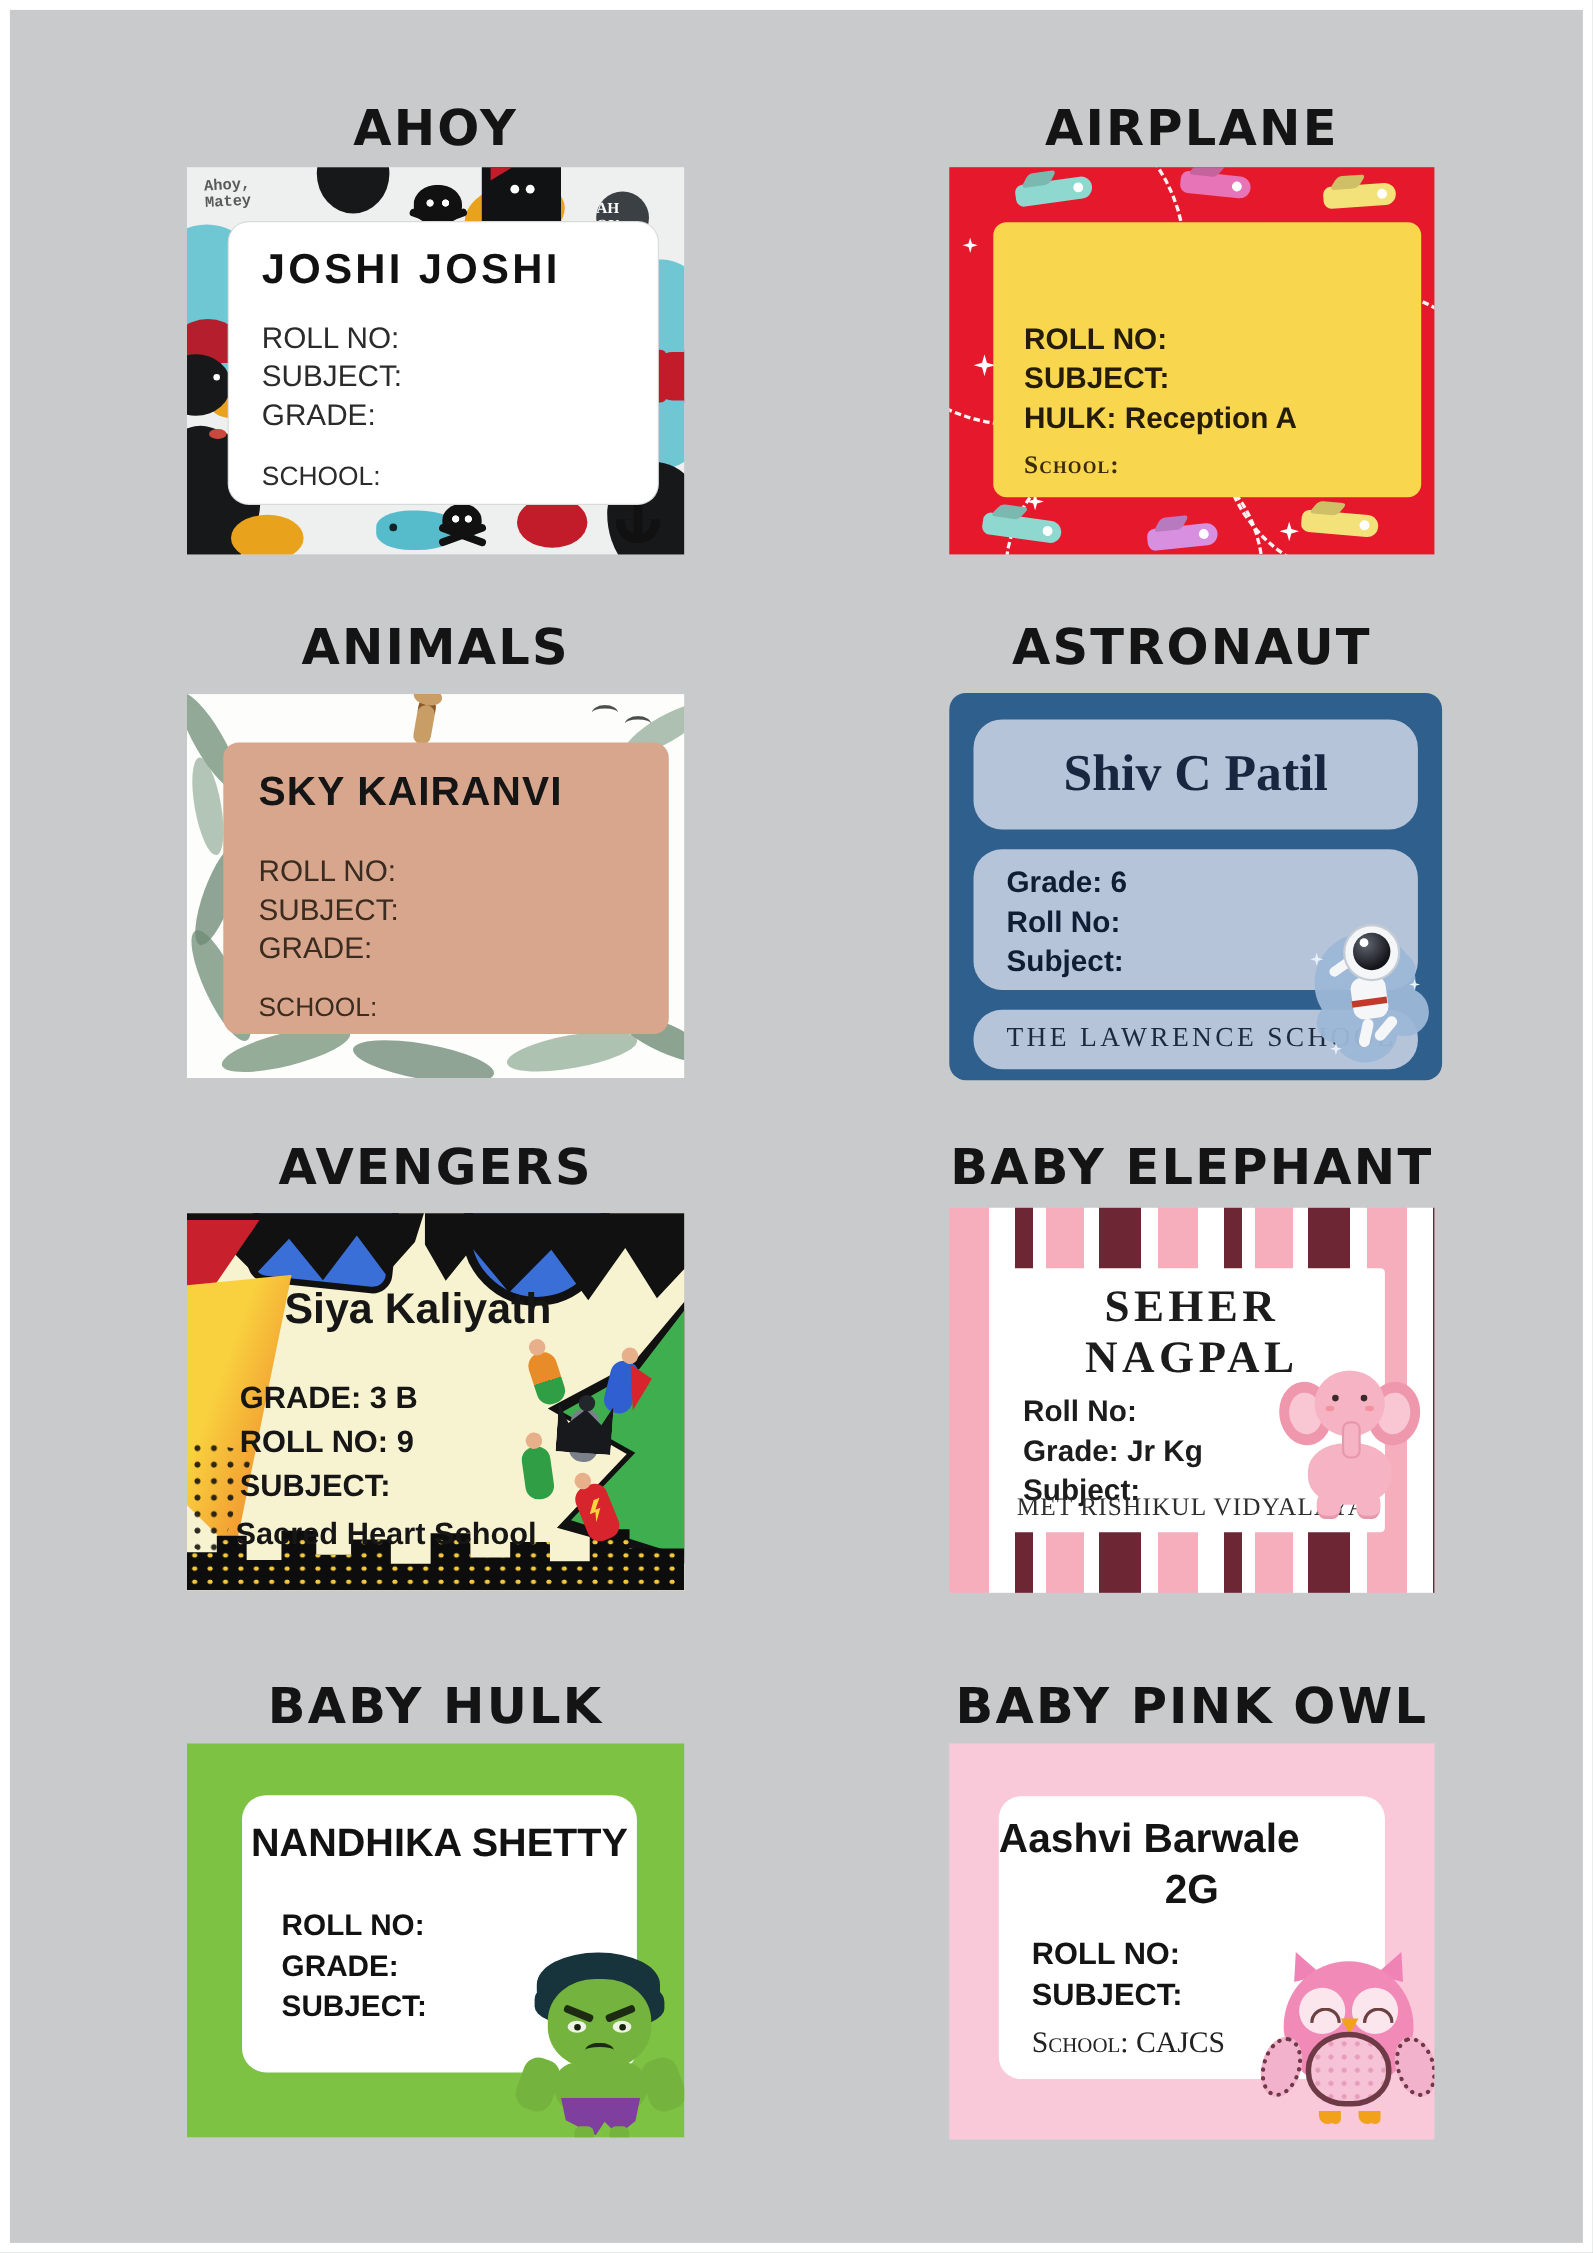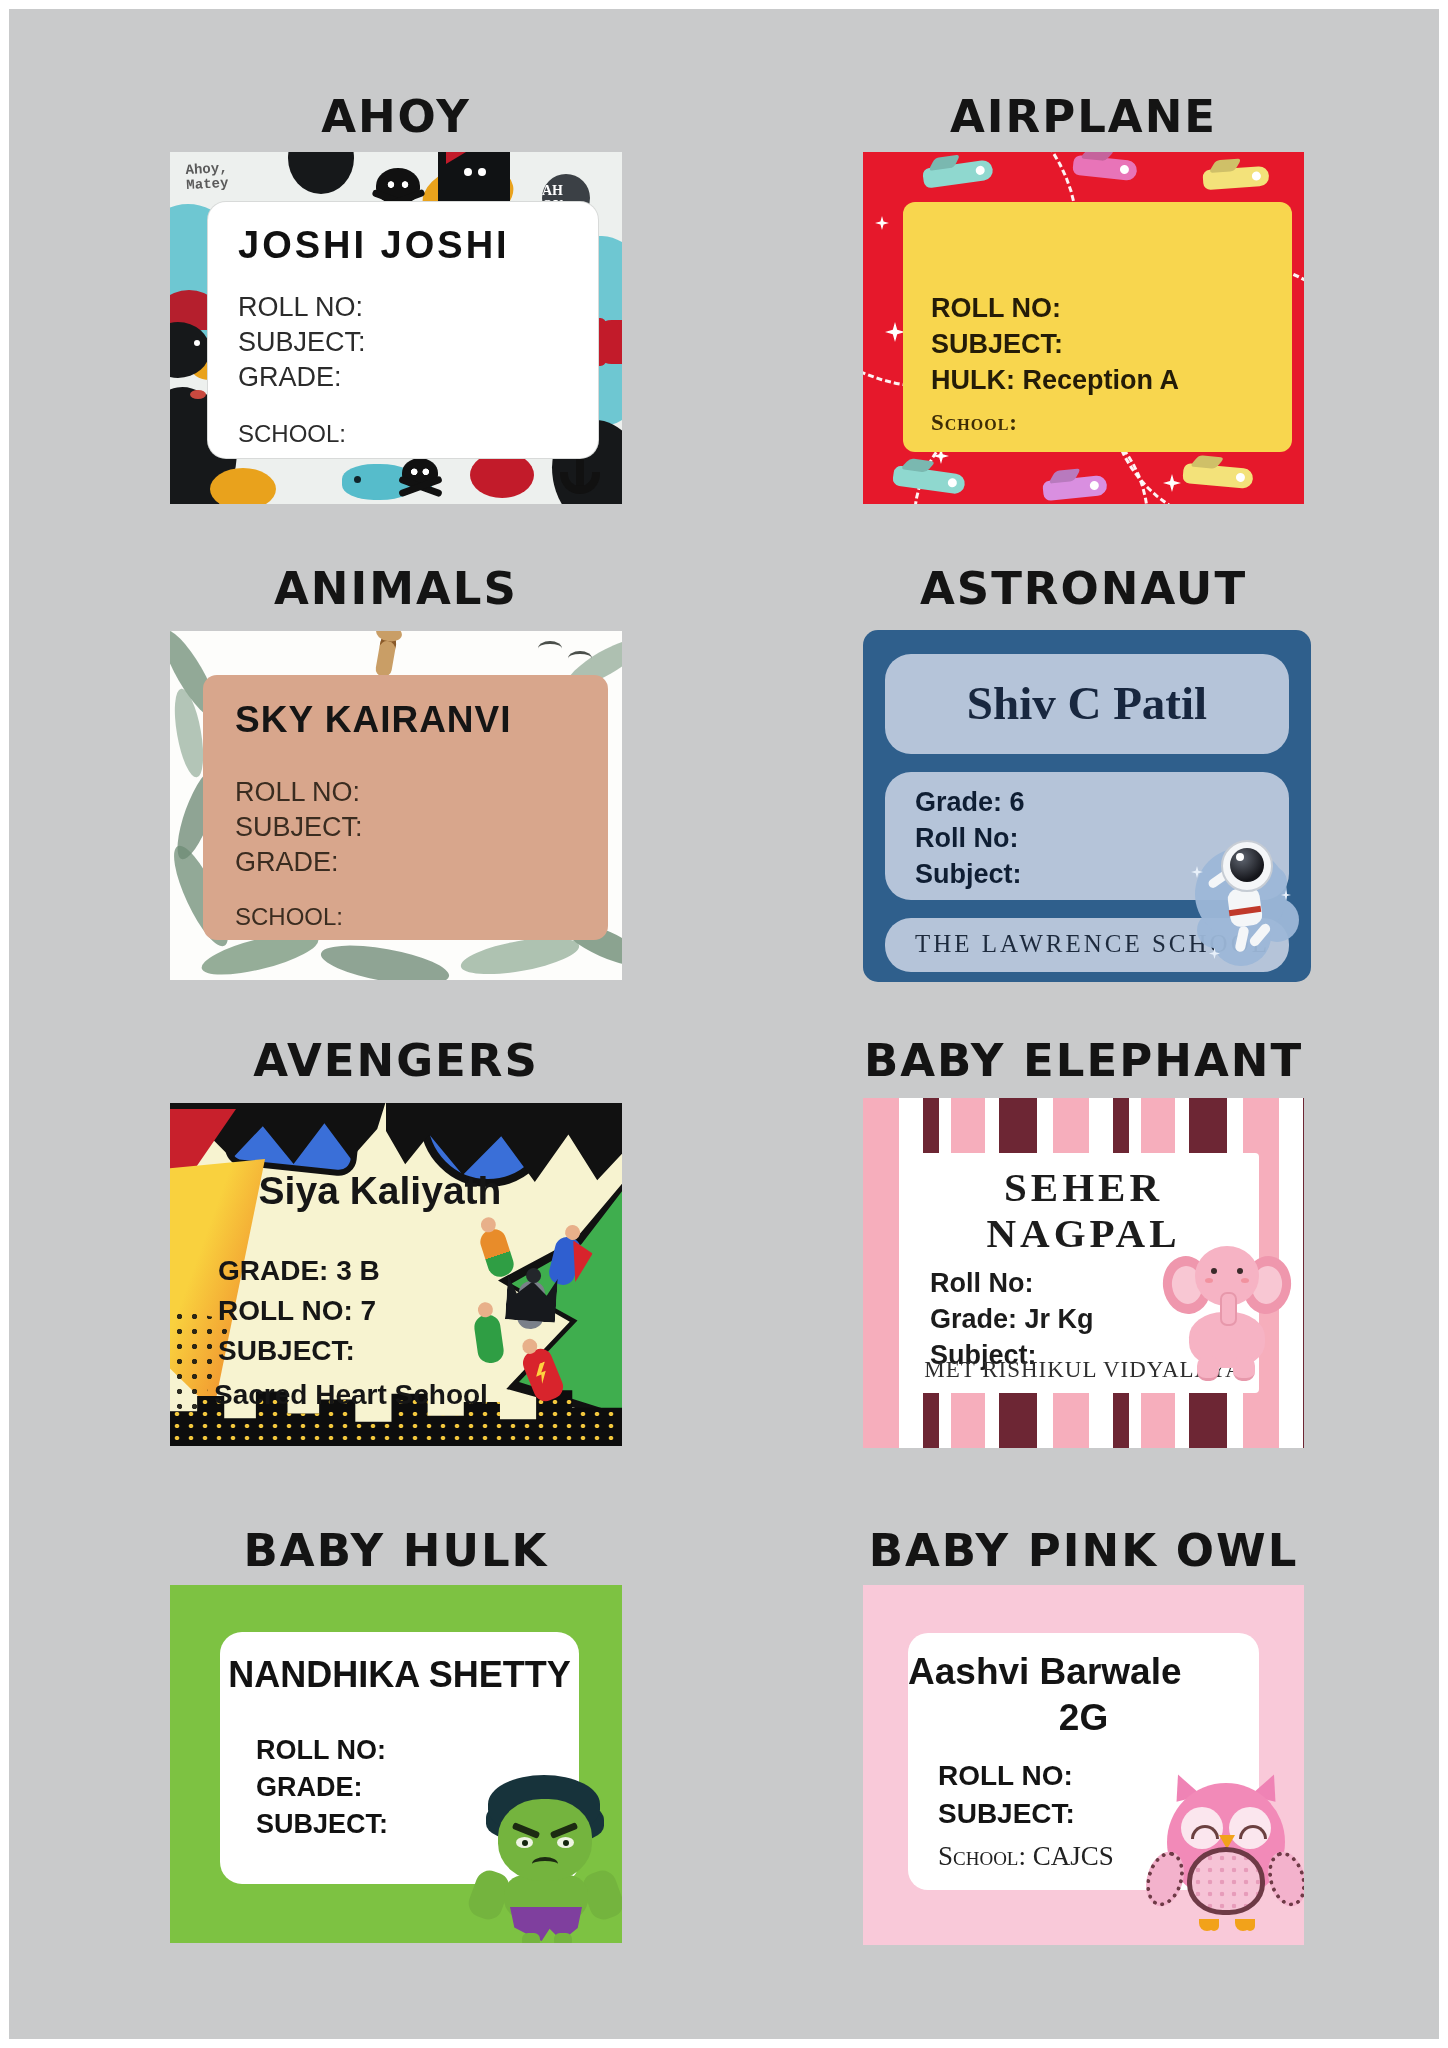--- a/index.html
+++ b/index.html
@@ -341,21 +341,21 @@
   <div class="av-heroes">
     <div class="hero h-aqua"></div>
     <div class="hero h-sup"></div>
     <div class="hero h-bat"></div>
     <div class="hero h-lan"></div>
     <div class="hero h-flash"></div>
   </div>
   <div class="nm">Siya Kaliyath</div>
   <div class="flds">
     <div>GRADE: 3 B</div>
-    <div>ROLL NO: 7</div>
+    <div>ROLL NO: 9</div>
     <div>SUBJECT:</div>
   </div>
   <div class="school">Sacred Heart School</div>
   <div class="av-sky">
     <div class="av-win"></div>
   </div>
 </section>
 
 <section class="label" id="baby-elephant">
   <div class="card">

